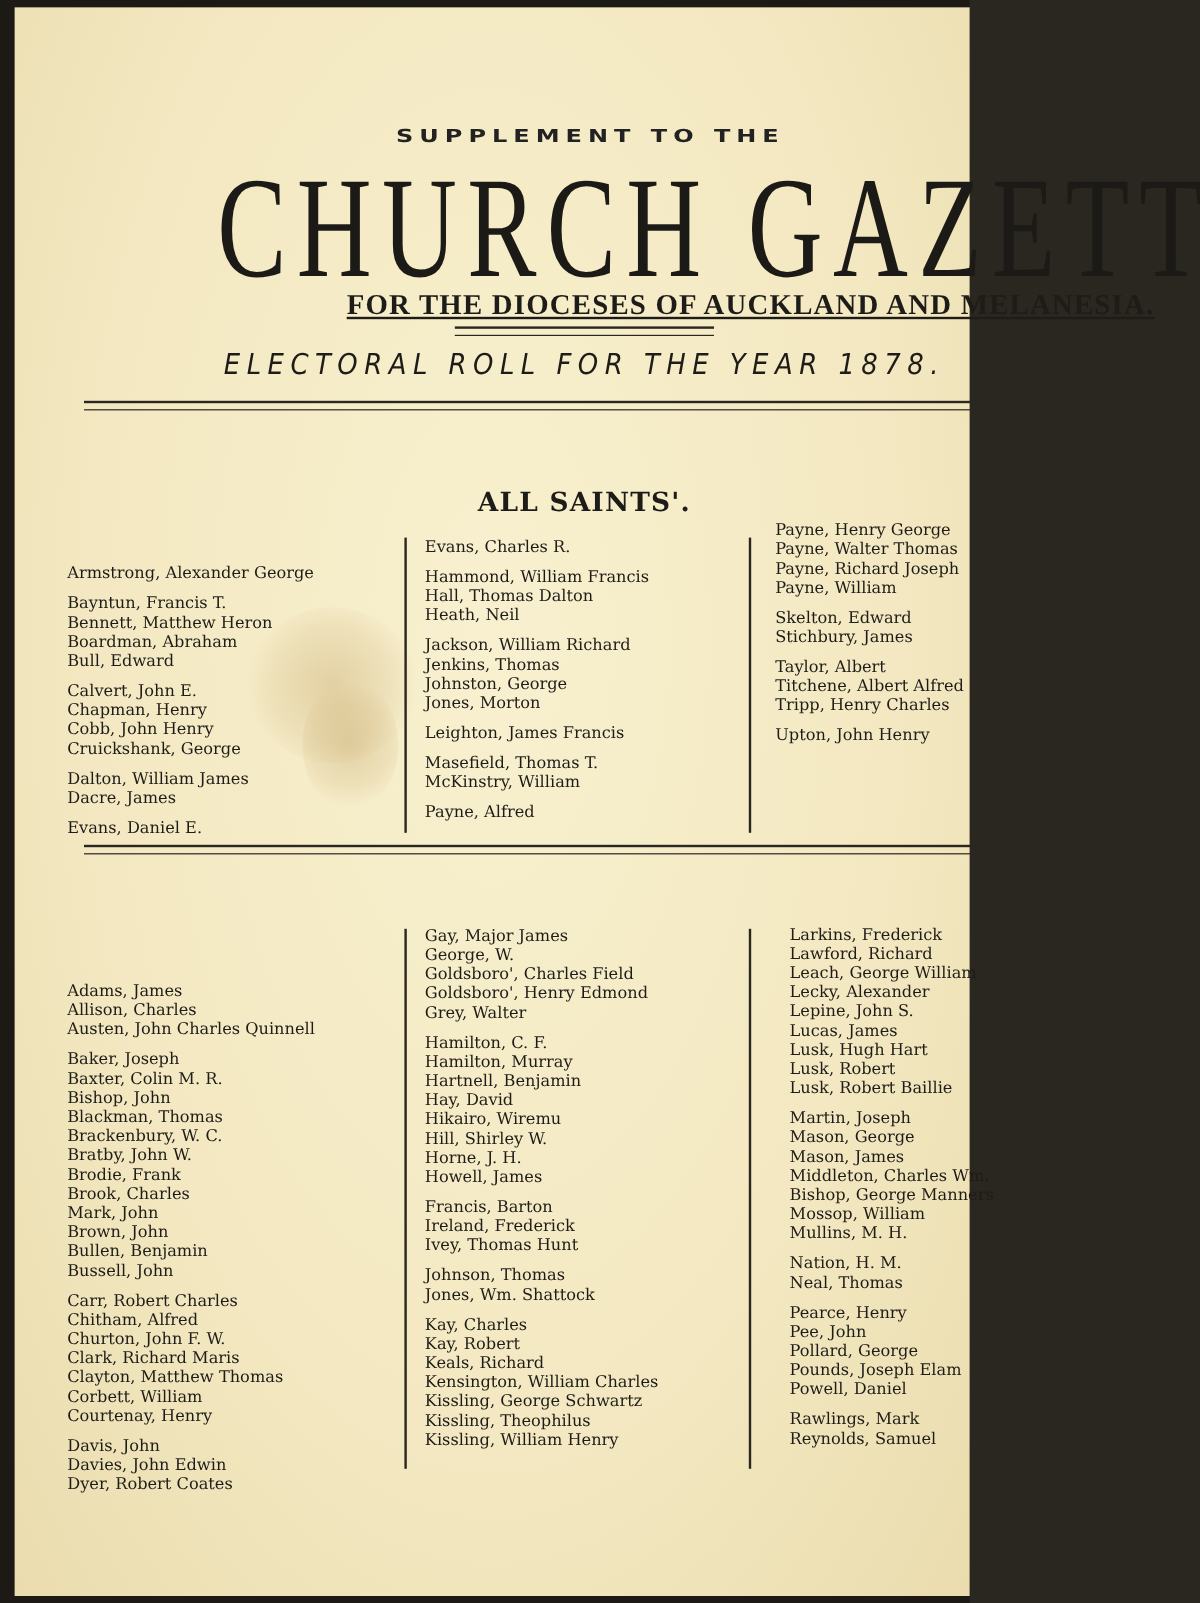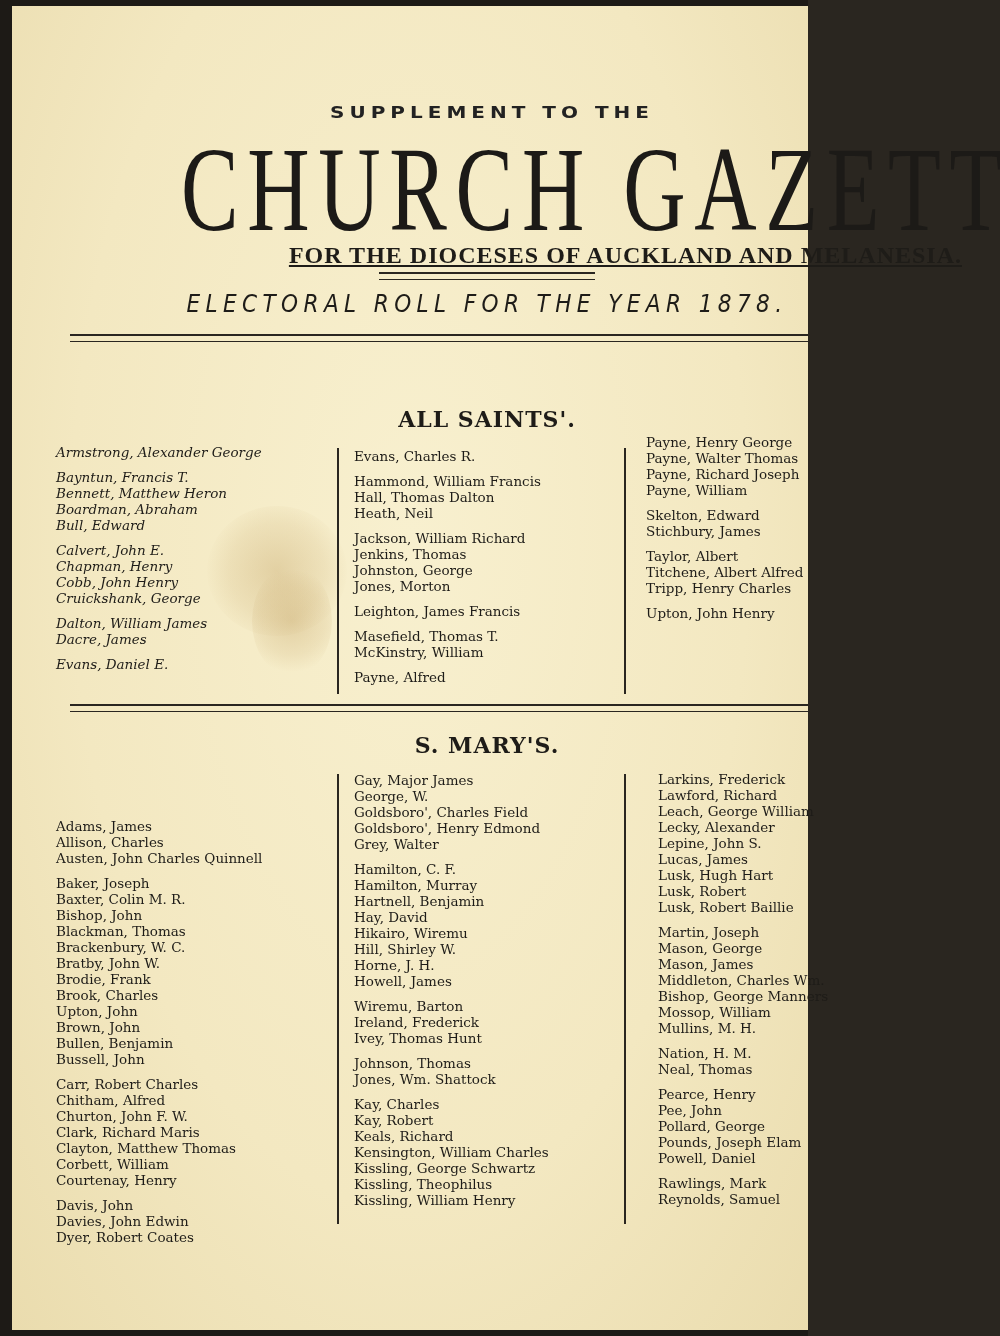--- a/index.html
+++ b/index.html
@@ -75,21 +75,21 @@
   <div class="stain" style="left:240px;top:560px;width:80px;height:110px;"></div>
 
   <div class="supp">SUPPLEMENT TO THE</div>
   <div class="title">CHURCH GAZETTE</div>
   <div class="subtitle">FOR THE DIOCESES OF AUCKLAND AND MELANESIA.</div>
   <div class="dbl-short"></div>
   <div class="electoral">ELECTORAL ROLL FOR THE YEAR 1878.</div>
   <div class="rule" style="top:328px;"></div>
 
   <div class="section-title" style="top:400px;">ALL SAINTS'.</div>
-  <div class="col" id="s0c0" style="left:44px;top:438px;font-style:italic;">
+  <div class="col" id="s0c0" style="left:44px;top:464px;">
       <div>Armstrong, Alexander George</div>
       <div class="gap"></div>
       <div>Bayntun, Francis T.</div>
       <div>Bennett, Matthew Heron</div>
       <div>Boardman, Abraham</div>
       <div>Bull, Edward</div>
       <div class="gap"></div>
       <div>Calvert, John E.</div>
       <div>Chapman, Henry</div>
       <div>Cobb, John Henry</div>
@@ -132,35 +132,34 @@
       <div class="gap"></div>
       <div>Taylor, Albert</div>
       <div>Titchene, Albert Alfred</div>
       <div>Tripp, Henry Charles</div>
       <div class="gap"></div>
       <div>Upton, John Henry</div>
     </div>
 
   <div class="rule" style="top:698px;"></div>
 
-  <div class="section-title" style="top:726px;">S. MARY'S.</div>
   <div class="col" id="s1c0" style="left:44px;top:812px;">
       <div>Adams, James</div>
       <div>Allison, Charles</div>
       <div>Austen, John Charles Quinnell</div>
       <div class="gap"></div>
       <div>Baker, Joseph</div>
       <div>Baxter, Colin M. R.</div>
       <div>Bishop, John</div>
       <div>Blackman, Thomas</div>
       <div>Brackenbury, W. C.</div>
       <div>Bratby, John W.</div>
       <div>Brodie, Frank</div>
       <div>Brook, Charles</div>
-      <div>Upton, John</div>
+      <div>Mark, John</div>
       <div>Brown, John</div>
       <div>Bullen, Benjamin</div>
       <div>Bussell, John</div>
       <div class="gap"></div>
       <div>Carr, Robert Charles</div>
       <div>Chitham, Alfred</div>
       <div>Churton, John F. W.</div>
       <div>Clark, Richard Maris</div>
       <div>Clayton, Matthew Thomas</div>
       <div>Corbett, William</div>
@@ -180,21 +179,21 @@
       <div class="gap"></div>
       <div>Hamilton, C. F.</div>
       <div>Hamilton, Murray</div>
       <div>Hartnell, Benjamin</div>
       <div>Hay, David</div>
       <div>Hikairo, Wiremu</div>
       <div>Hill, Shirley W.</div>
       <div>Horne, J. H.</div>
       <div>Howell, James</div>
       <div class="gap"></div>
-      <div>Wiremu, Barton</div>
+      <div>Francis, Barton</div>
       <div>Ireland, Frederick</div>
       <div>Ivey, Thomas Hunt</div>
       <div class="gap"></div>
       <div>Johnson, Thomas</div>
       <div>Jones, Wm. Shattock</div>
       <div class="gap"></div>
       <div>Kay, Charles</div>
       <div>Kay, Robert</div>
       <div>Keals, Richard</div>
       <div>Kensington, William Charles</div>

